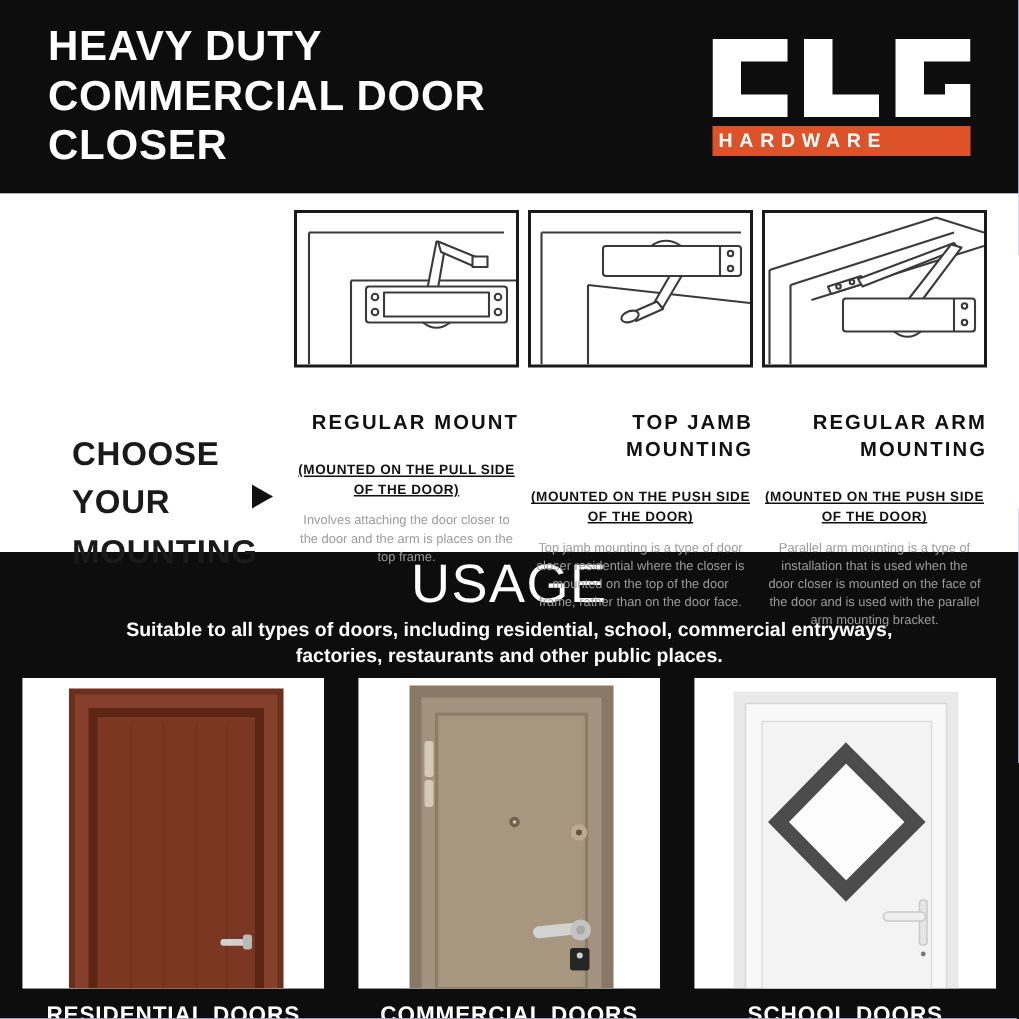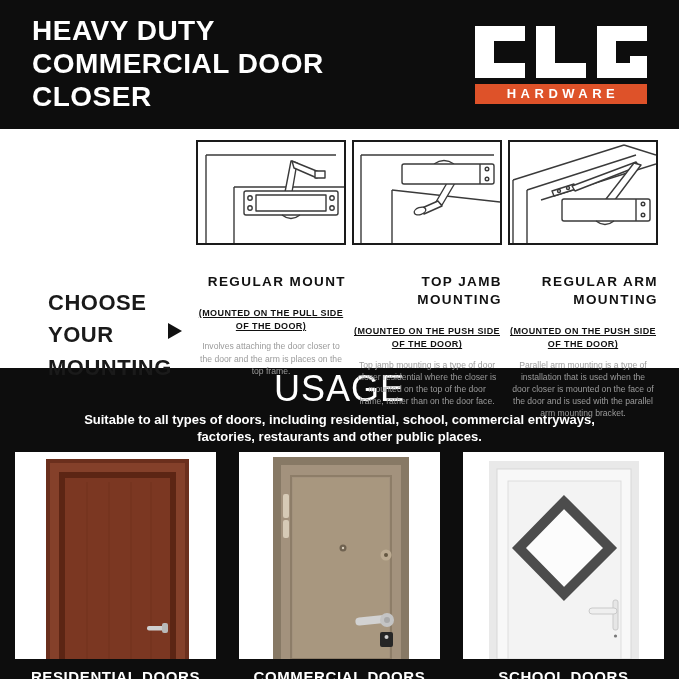--- a/index.html
+++ b/index.html
@@ -4,21 +4,21 @@
 <style>
   * { margin:0; padding:0; box-sizing:border-box; }
   body { font-family:"Liberation Sans", sans-serif; background:#fff; }
   .page { width:679px; height:679px; position:relative; overflow:hidden; background:#c4b5fd; }
 
   
   .header { height:129px; background:#0d0d0d; display:flex; align-items:center; justify-content:space-between; padding:0 30px 0 32px; }
   .page-title { color:#fff; font-size:28px; font-weight:800; line-height:1.17; letter-spacing:0.5px; white-space:pre-line; }
   .logo { width:176px; display:flex; flex-direction:column; align-items:center; }
   .logo svg { width:172px; height:52px; display:block; }
-  .hardware-bar { margin-top:6px; width:172px; height:20px; background:#de5229; color:#fff; font-size:13px; font-weight:700; letter-spacing:4.5px; text-align:center; line-height:20px; padding-left:4px; }
+  .hardware-bar { margin-top:6px; width:172px; height:20px; background:#de5229; color:#fff; font-size:13px; font-weight:700; letter-spacing:4.5px; line-height:20px; padding-left:4px; }
 
   
   .mounting { height:239px; background:#fff; position:relative; }
   .choose-heading { position:absolute; left:48px; top:158px; font-size:22px; font-weight:700; color:#1a1a1a; line-height:1.47; letter-spacing:0.5px; white-space:pre-line; }
   .arrow { position:absolute; left:168px; top:194px; width:0; height:0; border-top:8px solid transparent; border-bottom:8px solid transparent; border-left:14px solid #111; }
   .options { position:absolute; left:196px; top:11px; display:flex; gap:6px; }
   .option { width:150px; }
   .diagram { width:150px; height:105px; border:2px solid #1a1a1a; background:#fff; }
   .diagram svg { width:100%; height:100%; display:block; }
   .opt-title { margin-top:28px; font-size:13.5px; font-weight:800; color:#111; text-align:right; letter-spacing:1.4px; line-height:1.35; }

